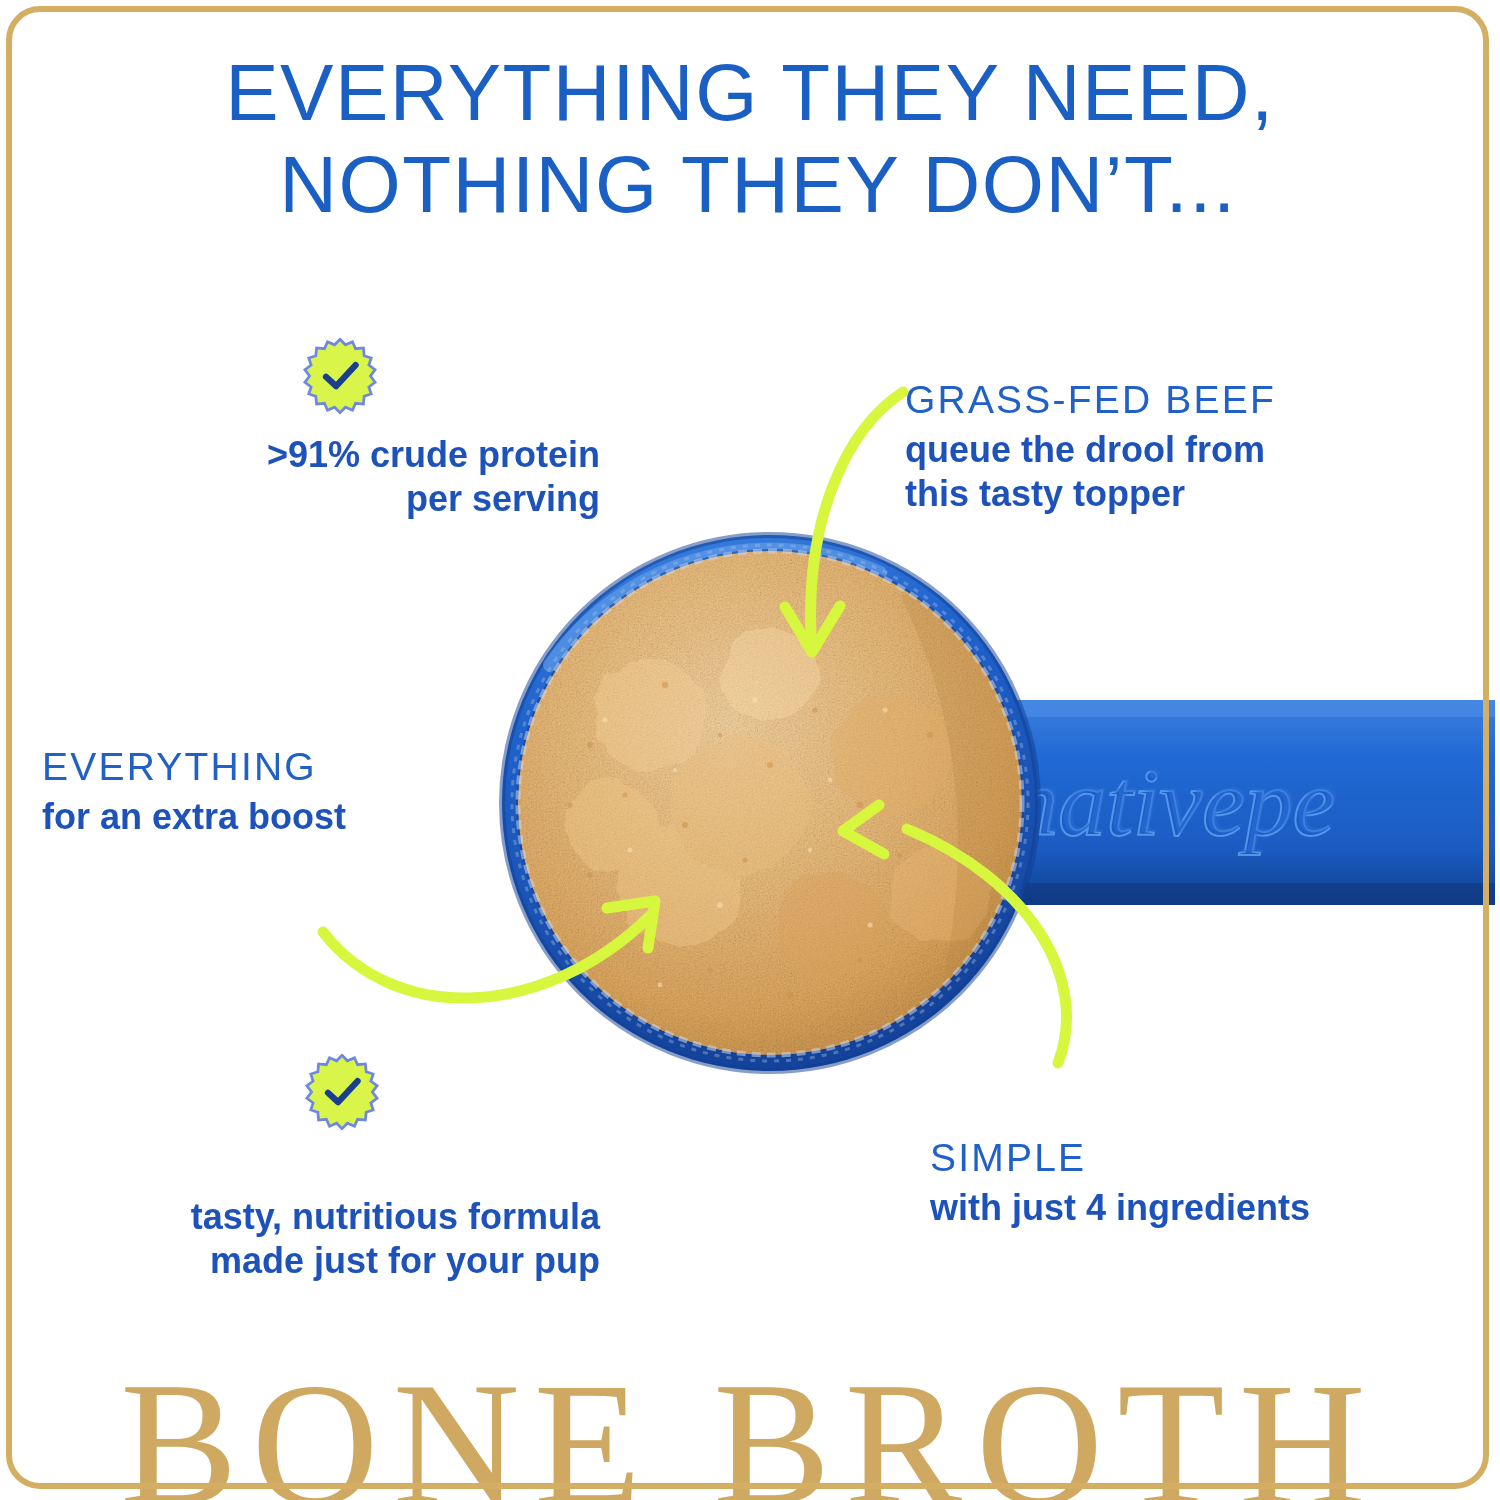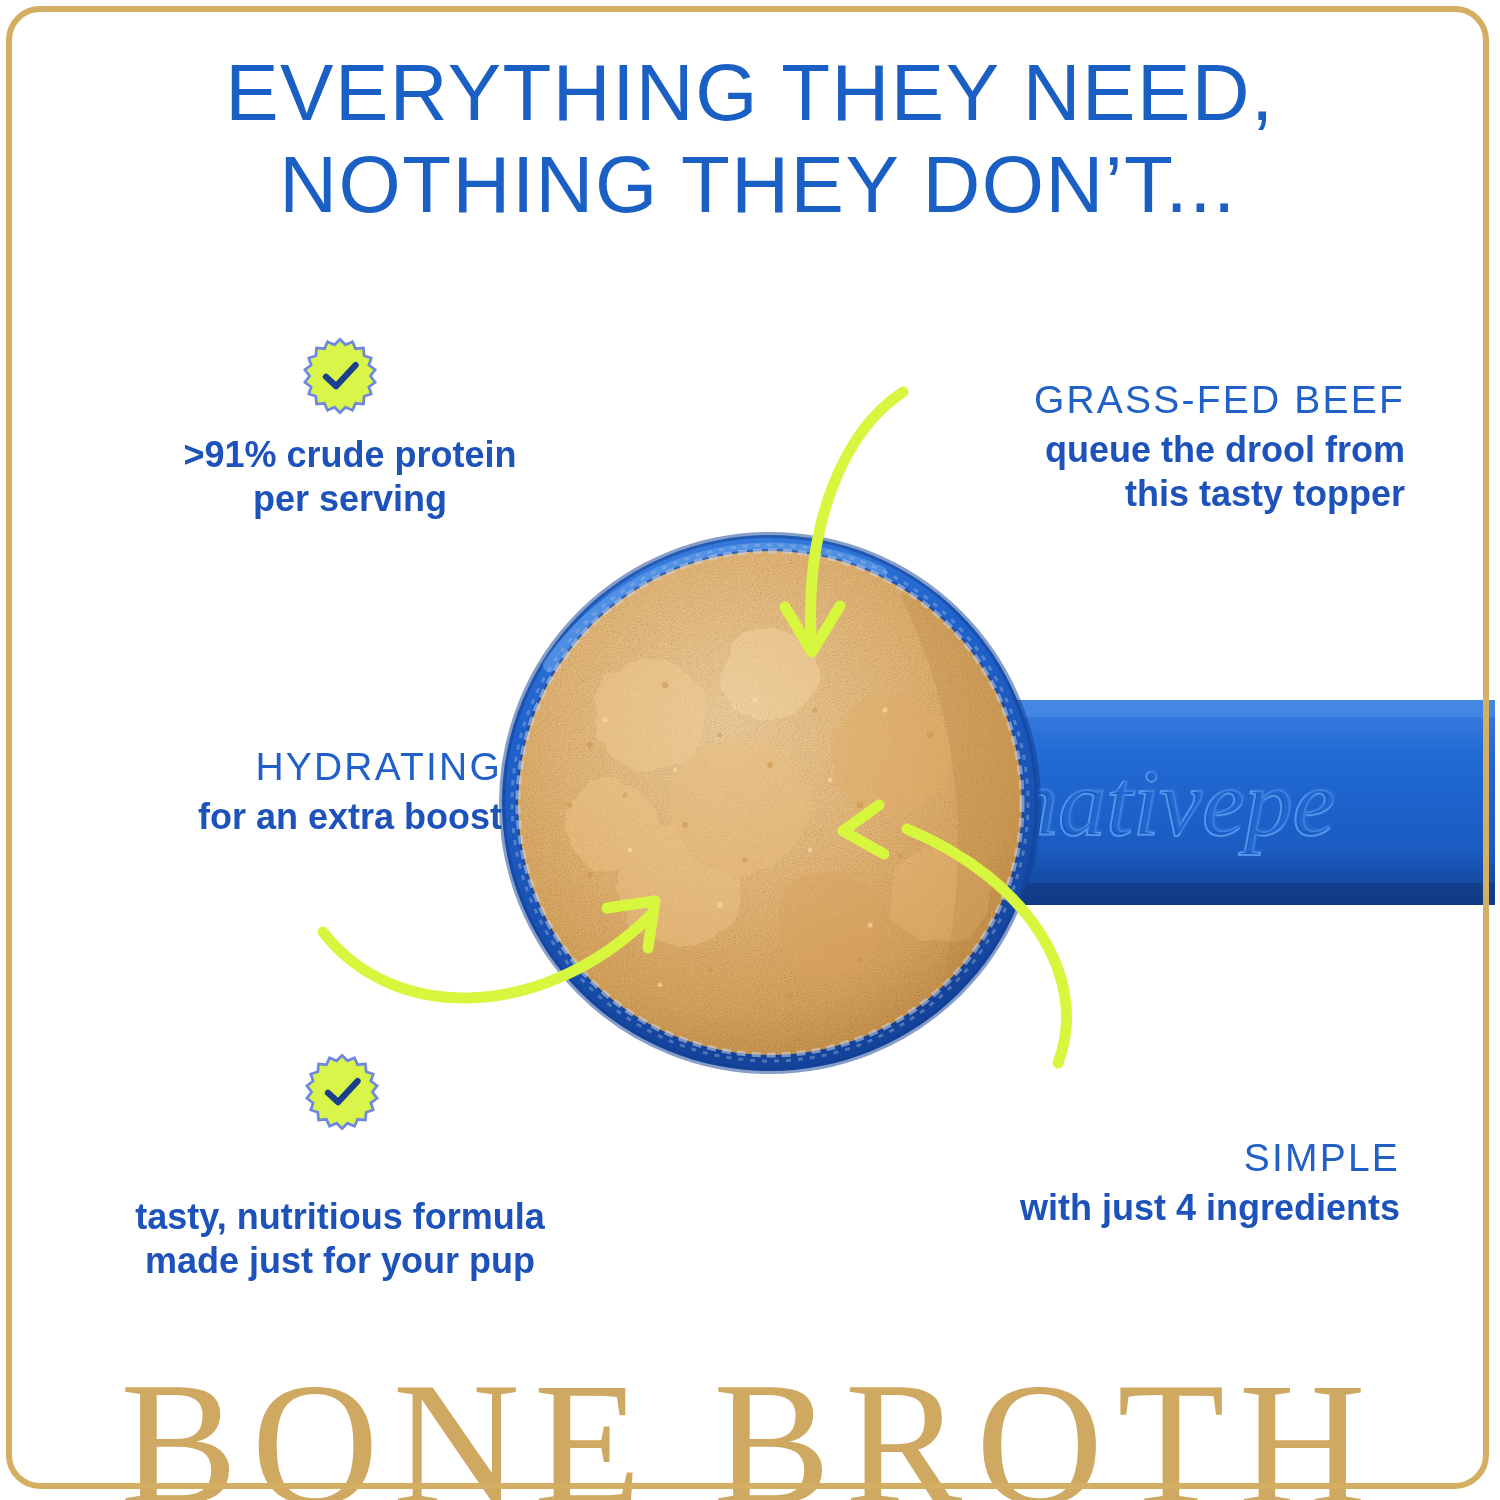--- a/index.html
+++ b/index.html
@@ -43,21 +43,21 @@
     letter-spacing: 1.5px;
     font-weight: 400;
     z-index: 20;
   }
   .headline .l1 { display: block; }
   .headline .l2 { display: block; margin-top: 10px; margin-left: 16px; }
 
   
   .callout {
     position: absolute;
-    text-align: right;
+    text-align: left;
     color: #1a55c0;
     z-index: 22;
   }
   .callout .ttl {
     display: block;
     font-size: 39px;
     letter-spacing: 2.2px;
     font-weight: 400;
     color: #2160c6;
     white-space: nowrap;
@@ -66,21 +66,21 @@
     display: block;
     font-size: 36px;
     font-weight: bold;
     line-height: 1.22;
     color: #1e52bb;
     margin-top: 6px;
   }
   .callout .body .ln { display: block; white-space: nowrap; }
 
   
-  .badge-callout { position: absolute; text-align: center; z-index: 22; }
+  .badge-callout { position: absolute; text-align: right; z-index: 22; }
   .badge-callout .body {
     display: block;
     font-size: 36px;
     font-weight: bold;
     line-height: 1.22;
     color: #1e52bb;
   }
   .badge-callout .body .ln { display: block; white-space: nowrap; }
 
   .badge-wrap {
@@ -293,21 +293,21 @@
 
   <div class="callout" id="co-grassfed">
     <span class="ttl">GRASS-FED BEEF</span>
     <span class="body">
       <span class="ln">queue the drool from</span>
       <span class="ln">this tasty topper</span>
     </span>
   </div>
 
   <div class="callout" id="co-hydrating">
-    <span class="ttl">HYDRATING</span>
+    <span class="ttl">EVERYTHING</span>
     <span class="body">
       <span class="ln">for an extra boost</span>
     </span>
   </div>
 
   <div class="badge-wrap" id="badge-bot">
     <svg viewBox="0 0 100 100" width="78" height="78">
       <polygon points="50,3 57,10 66,6 70,15 80,14 81,24 90,27 87,36 95,42 89,50 95,58 87,64 90,73 81,76 80,86 70,85 66,94 57,90 50,97 43,90 34,94 30,85 20,86 19,76 10,73 13,64 5,58 11,50 5,42 13,36 10,27 19,24 20,14 30,15 34,6 43,10" fill="#d9f54a" stroke="#6f87e0" stroke-width="3.5"></polygon>
       <path d="M 32 51 L 45 63 L 70 36" fill="none" stroke="#1a3f8f" stroke-width="8" stroke-linecap="round" stroke-linejoin="round"></path>
     </svg>

